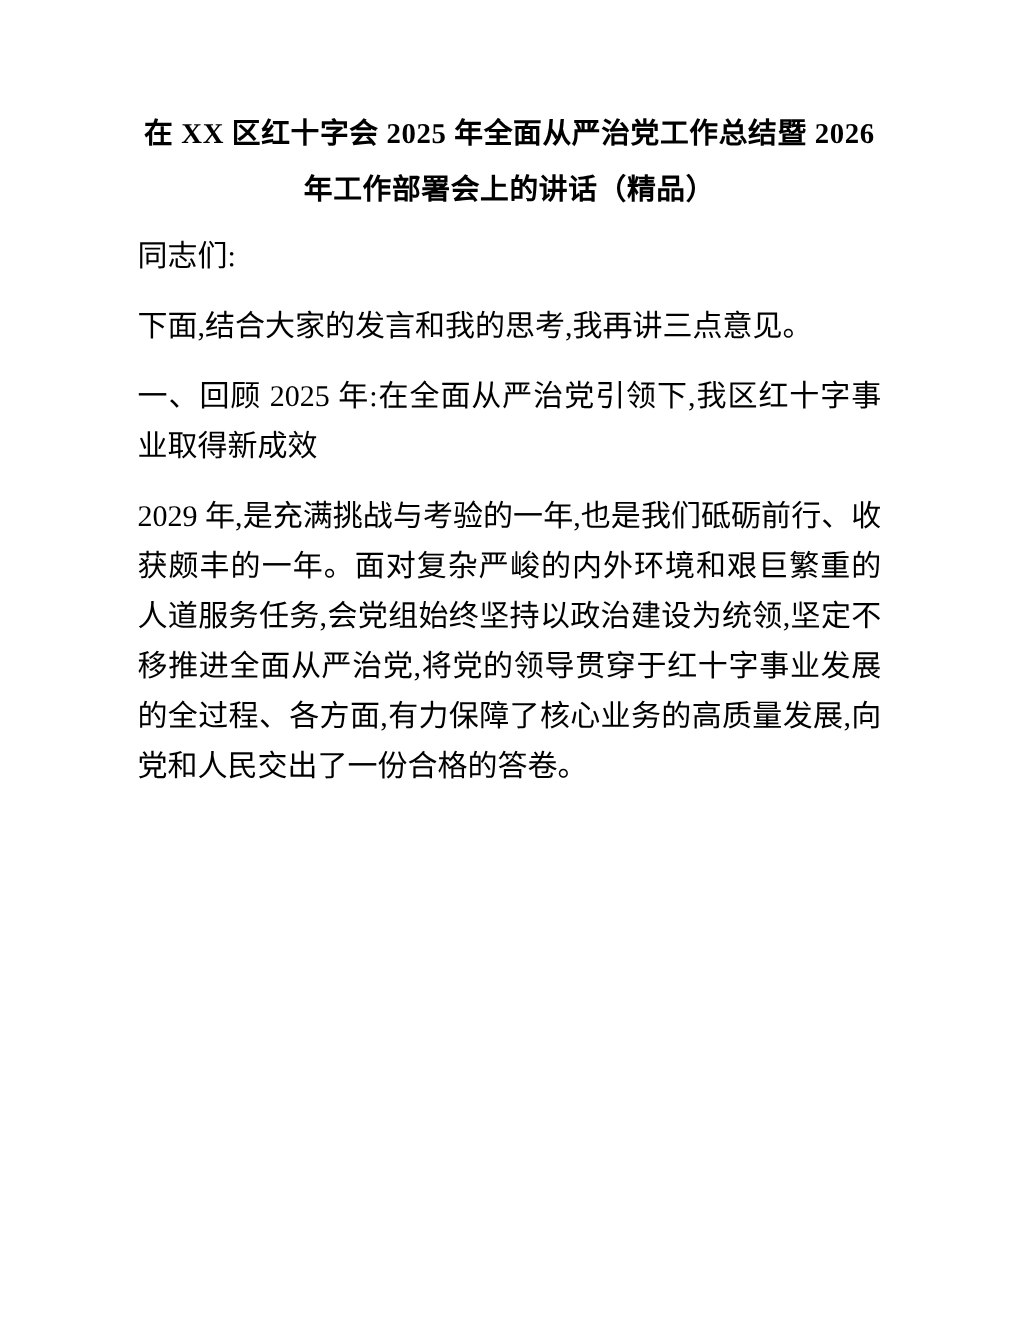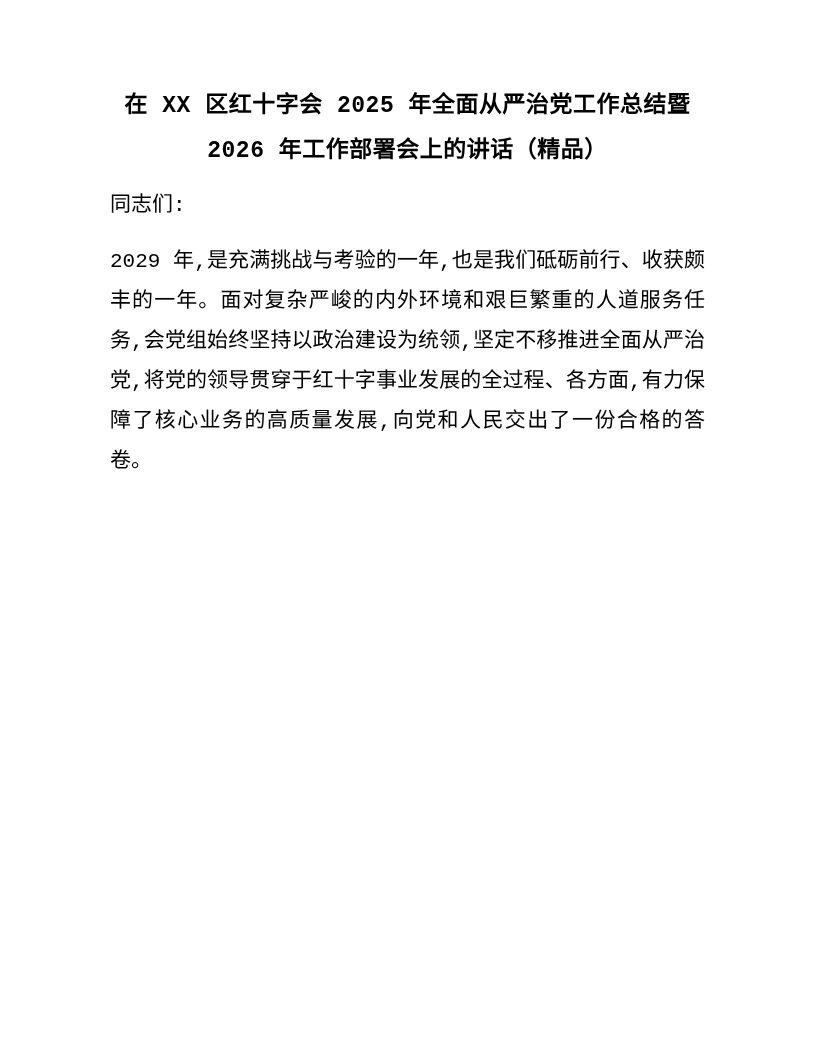--- a/index.html
+++ b/index.html
@@ -12,44 +12,46 @@
     height: 1056px;
     overflow: hidden;
   }
   .page {
     position: relative;
     width: 816px;
     height: 788px;
     box-sizing: border-box;
     background: #ffffff;
     padding: 84px 111px 40px 110px;
-    font-family: Liberation Mono, monospace;
+    font-family: Liberation Serif, serif;
     color: #000000;
   }
   .doc-title {
     font-size: 23px;
     font-weight: bold;
     line-height: 45px;
     text-align: center;
     margin: 0 0 12px 0;
     letter-spacing: 0.5px;
   }
   .para {
-    font-size: 21px;
+    font-size: 24px;
     line-height: 40px;
     text-align: justify;
     margin: 0 0 16px 0;
     word-break: break-all;
   }
 </style>
 </head>
 <body>
 
 <div class="page">
   <h1 class="doc-title">在 XX 区红十字会 2025 年全面从严治党工作总结暨 2026 年工作部署会上的讲话（精品）</h1>
 
   <p class="para">同志们:</p>
 
 
+  <p class="para">下面,结合大家的发言和我的思考,我再讲三点意见。</p>
 
+  <p class="para">一、回顾 2025 年:在全面从严治党引领下,我区红十字事业取得新成效</p>
 
   <p class="para">2029 年,是充满挑战与考验的一年,也是我们砥砺前行、收获颇丰的一年。面对复杂严峻的内外环境和艰巨繁重的人道服务任务,会党组始终坚持以政治建设为统领,坚定不移推进全面从严治党,将党的领导贯穿于红十字事业发展的全过程、各方面,有力保障了核心业务的高质量发展,向党和人民交出了一份合格的答卷。</p>
 </div>
 
 </body></html>

